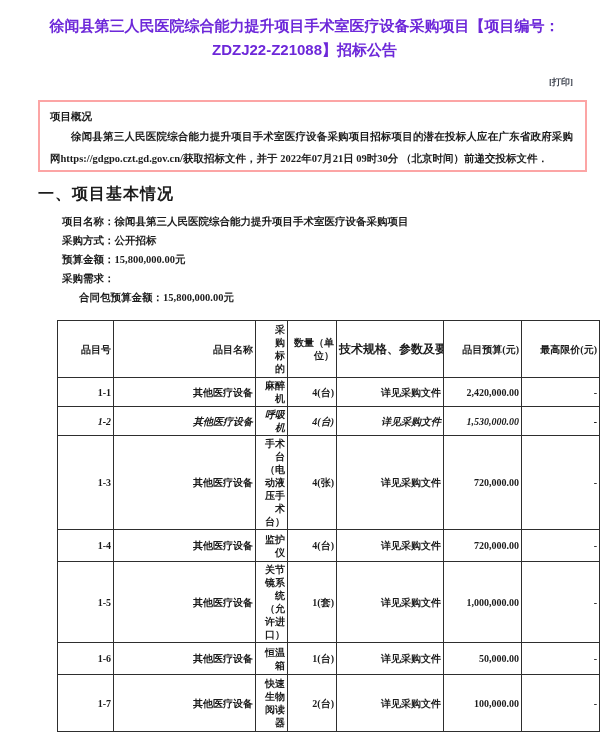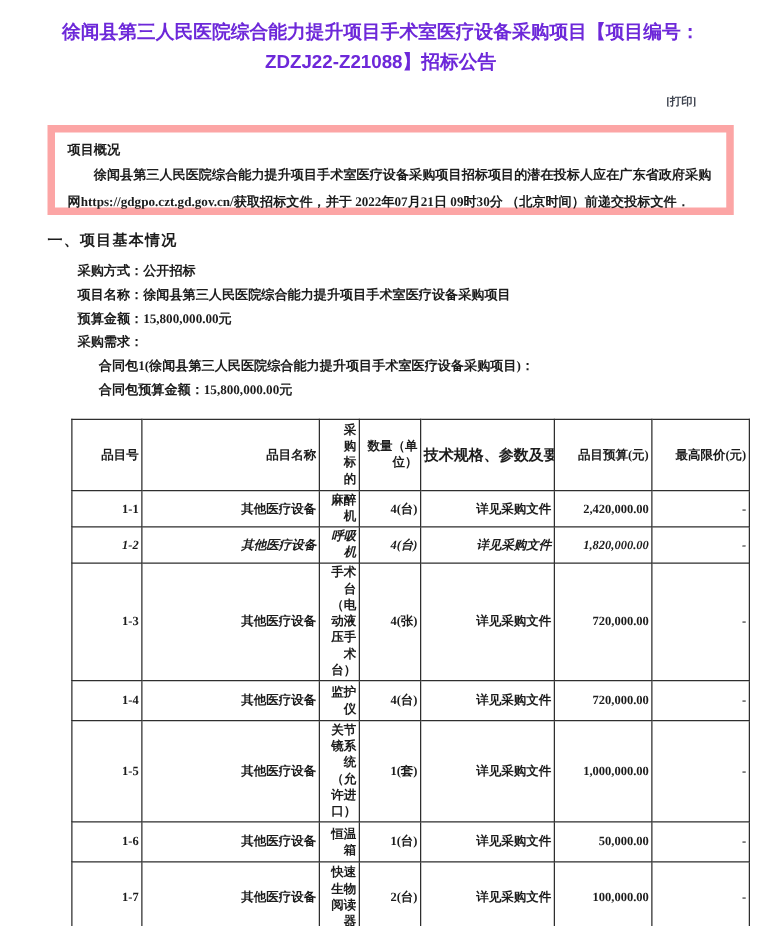--- a/index.html
+++ b/index.html
@@ -9,37 +9,37 @@
     font-family:"Liberation Serif","DejaVu Serif",serif;
     color:#1c1c1c;
   }
   .page-title {
     margin:14px auto 0; max-width:556px;
     text-align:center;
     font-family:"Liberation Sans","DejaVu Sans",sans-serif;
     font-weight:bold; font-size:15px; line-height:24px; color:#6d28d9;
   }
   .print-row {
-    margin-top:9px; padding-right:52px; text-align:right;
+    margin-top:9px; padding-right:36px; text-align:right;
   }
   .print-btn {
     font-size:9px; font-weight:bold; color:#3f4450;
     cursor:pointer; text-decoration:none;
     font-family:"Liberation Serif",serif;
   }
   .overview-box {
     margin:11px 0 0 38px; width:549px; height:72px;
-    border:6px solid #fca5a5; padding:8px 12px 6px 10px;
+    border:2px solid #fca5a5; padding:8px 12px 6px 10px;
   }
   .overview-heading { font-size:10.5px; font-weight:bold; line-height:14px; }
   .overview-text {
     margin-top:2px; font-size:10.5px; font-weight:bold; line-height:22px;
     text-indent:2em; word-break:break-all; text-align:justify;
   }
-  .section-heading { margin:12px 0 0 38px; font-size:12px; font-weight:bold; letter-spacing:1px; }
+  .section-heading { margin:12px 0 0 38px; font-size:16px; font-weight:bold; letter-spacing:1px; }
   .fields { margin:7px 0 0 62px; font-size:10.5px; font-weight:bold; line-height:19px; }
   .field-line { white-space:nowrap; }
   .contract-block { margin-left:17px; }
   table.items-table {
     margin:13px 0 0 57px; width:542px;
     border-collapse:collapse; table-layout:fixed;
     font-size:10px; font-weight:bold;
   }
   .items-table th, .items-table td {
     border:1px solid #2e2e2e; text-align:right; vertical-align:middle;
@@ -72,26 +72,25 @@
   </div>
 
   <div class="overview-box">
     <div class="overview-heading">项目概况</div>
     <div class="overview-text">徐闻县第三人民医院综合能力提升项目手术室医疗设备采购项目招标项目的潜在投标人应在广东省政府采购网https://gdgpo.czt.gd.gov.cn/获取招标文件，并于 2022年07月21日 09时30分 （北京时间）前递交投标文件．</div>
   </div>
 
   <div class="section-heading">一、项目基本情况</div>
 
   <div class="fields">
+    <div class="field-line"><span>项目名称：</span><span>徐闻县第三人民医院综合能力提升项目手术室医疗设备采购项目</span></div>
     <div class="field-line"><span>采购方式：</span><span>公开招标</span></div>
-    <div class="field-line"><span>项目名称：</span><span>徐闻县第三人民医院综合能力提升项目手术室医疗设备采购项目</span></div>
     <div class="field-line"><span>预算金额：</span><span>15,800,000.00元</span></div>
     <div class="field-line"><span>采购需求：</span><span></span></div>
     <div class="contract-block">
-      <div class="field-line">合同包1(徐闻县第三人民医院综合能力提升项目手术室医疗设备采购项目)：</div>
       <div class="field-line"><span>合同包预算金额：</span><span>15,800,000.00元</span></div>
     </div>
   </div>
 
   <table class="items-table">
     <colgroup>
       <col style="width:56px">
         <col style="width:142px">
         <col style="width:32px">
       <col style="width:49px">
@@ -119,21 +118,21 @@
           <td class="col-4">详见采购文件</td>
           <td class="col-5">2,420,000.00</td>
           <td class="col-6">-</td>
         </tr>
         <tr>
           <td class="col-0">1-2</td>
           <td class="col-1">其他医疗设备</td>
           <td class="col-2">呼吸机</td>
           <td class="col-3">4(台)</td>
           <td class="col-4">详见采购文件</td>
-          <td class="col-5">1,820,000.00</td>
+          <td class="col-5">1,530,000.00</td>
           <td class="col-6">-</td>
         </tr>
         <tr>
           <td class="col-0">1-3</td>
           <td class="col-1">其他医疗设备</td>
           <td class="col-2">手术台（电动液压手术台）</td>
           <td class="col-3">4(张)</td>
           <td class="col-4">详见采购文件</td>
           <td class="col-5">720,000.00</td>
           <td class="col-6">-</td>

